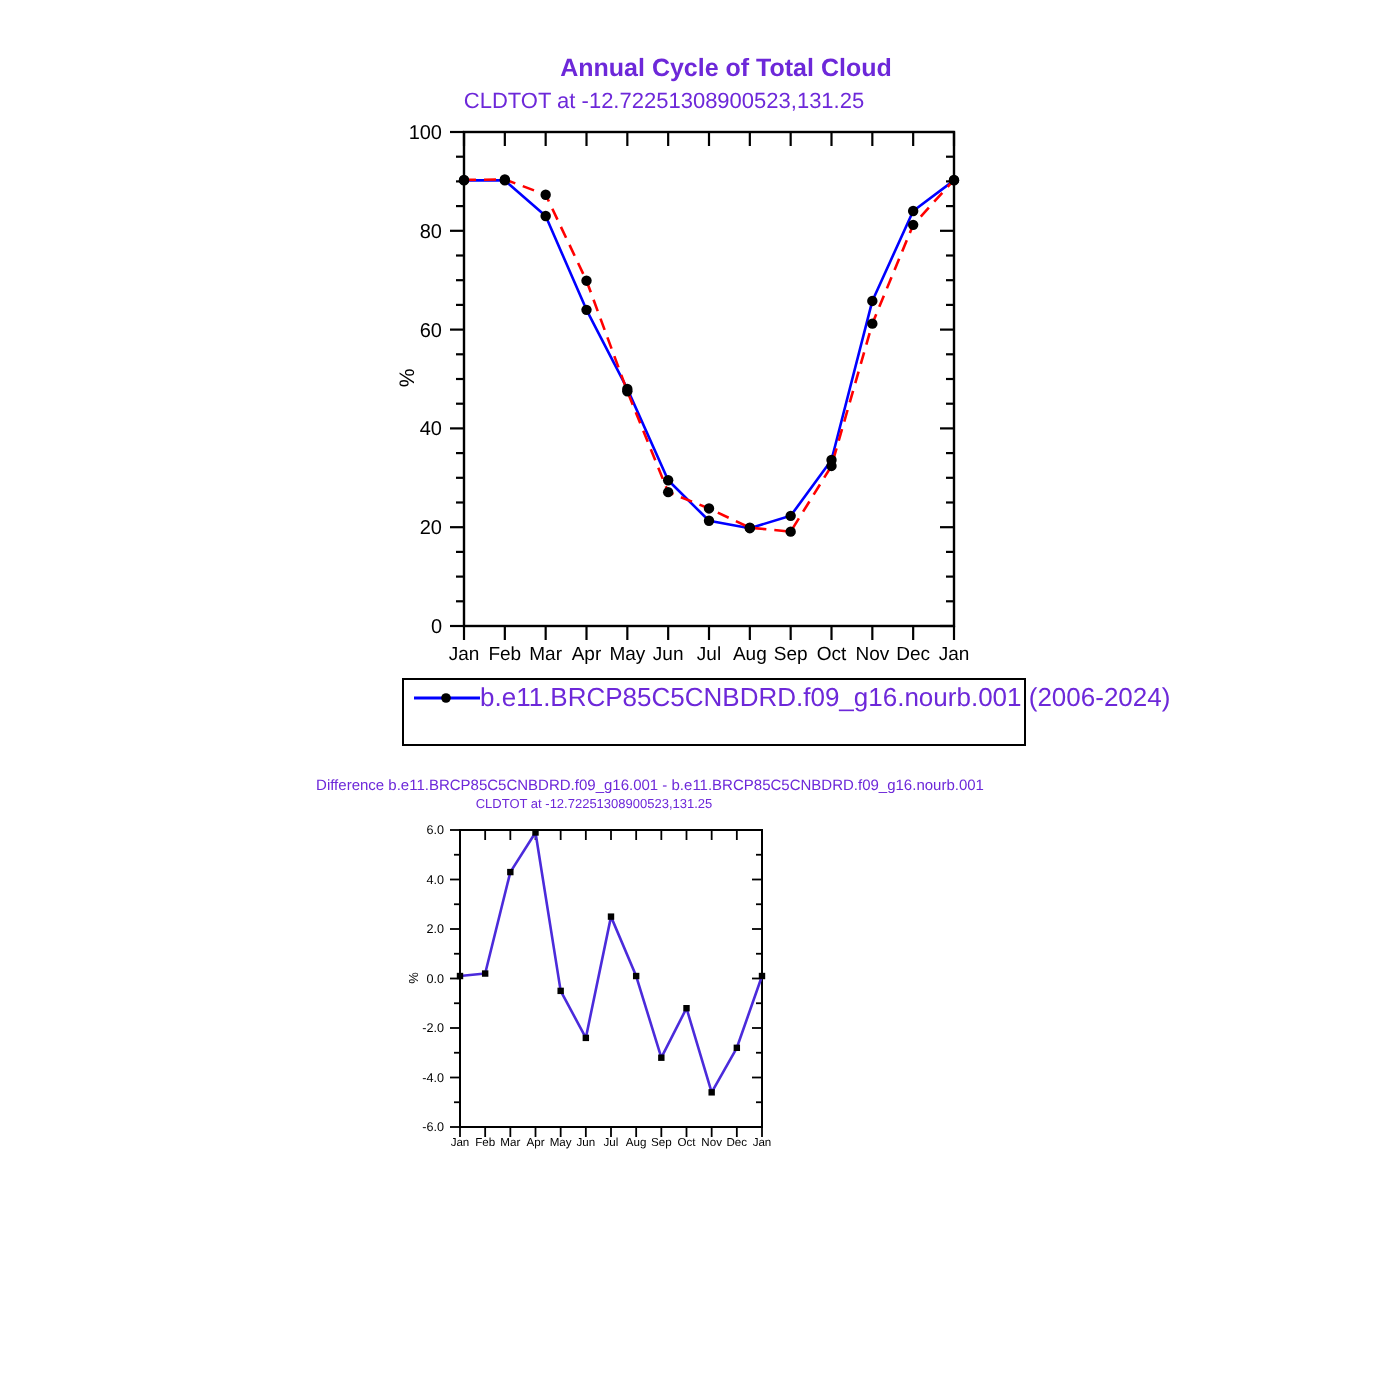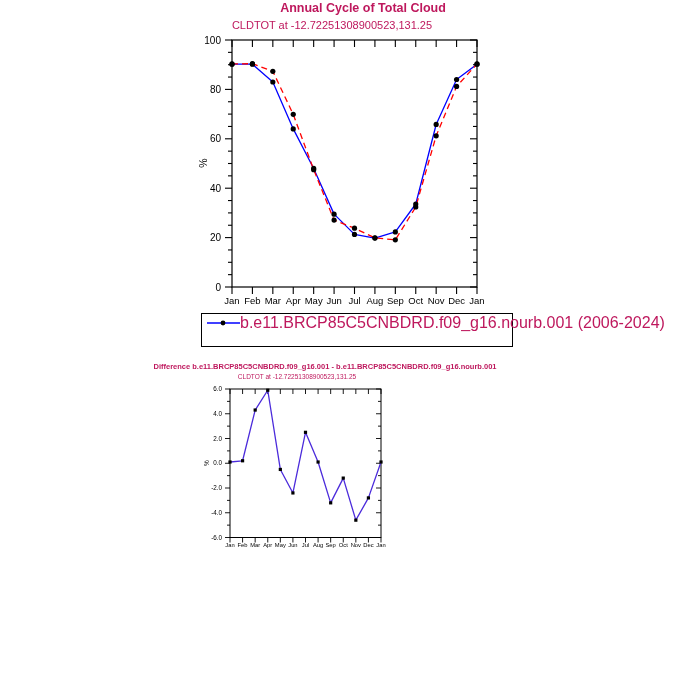--- a/index.html
+++ b/index.html
@@ -1,29 +1,29 @@
 <!DOCTYPE html>
 <html><head>
 <meta charset="utf-8">
 <style>
   html,body{margin:0;padding:0;background:#ffffff;}
   #page{position:relative;width:700px;height:651px;background:#ffffff;overflow:hidden;
-        font-family:"Liberation Sans", sans-serif;color:#be185d;}
+        font-family:"Liberation Sans", sans-serif;color:#6d28d9;margin-top:26px;}
   .abs{position:absolute;white-space:nowrap;}
   .ctr{transform:translateX(-50%);}
   #top-title{top:1px;left:363px;font-size:12.5px;font-weight:bold;}
   #top-subtitle{top:19px;left:332px;font-size:11px;}
   #top-svg{position:absolute;left:180px;top:30px;}
   #legend-box{position:absolute;left:201px;top:313px;width:303px;height:28px;
               border:1px solid #000;display:flex;flex-direction:column;justify-content:flex-start;
-              padding:2px 2px 2px 5px;font-size:16px;background:#fff;}
+              padding:2px 2px 2px 5px;font-size:13px;background:#fff;}
   .legend-row{display:flex;align-items:center;height:13px;}
   .legend-row svg{flex:0 0 auto;}
   .legend-label{white-space:nowrap;}
-  #diff-title{top:362px;left:325px;font-size:7.5px;font-weight:bold;}
+  #diff-title{top:362px;left:325px;font-size:7.5px;font-weight:normal;}
   #diff-subtitle{top:373px;left:297px;font-size:6.5px;}
   #diff-svg{position:absolute;left:195px;top:355px;}
   svg text{font-family:"Liberation Sans", sans-serif;fill:#000;}
 </style>
 </head>
 <body>
 
 <div id="page">
 
   <div class="abs ctr" id="top-title">Annual Cycle of Total Cloud</div>

